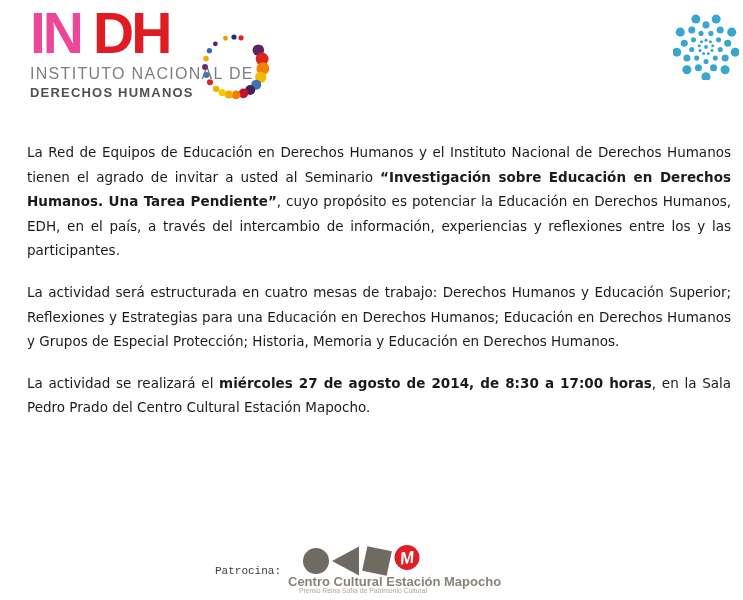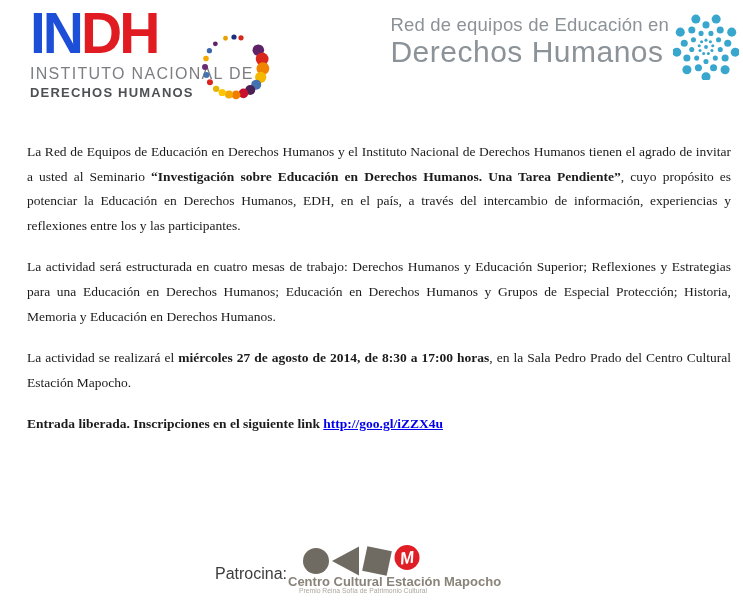--- a/index.html
+++ b/index.html
@@ -5,46 +5,46 @@
   html,body { margin:0; padding:0; background:#fff; }
   .page { position:relative; width:743px; height:600px; background:#fff; overflow:hidden;
           font-family:"DejaVu Sans", sans-serif; }
 
   
   .header { position:relative; height:134px; }
 
   .indh-logo { position:absolute; left:30px; top:8px; width:250px; }
   .indh-wordmark { font-family:"Liberation Sans", sans-serif; font-weight:bold;
                    font-size:57px; line-height:50px; letter-spacing:-3px; white-space:nowrap; }
-  .indh-in { color:#1d4ed8;text-align:center; }
-  .indh-dh { color:#e11b22; }
+  .indh-in { color:#ec4899;text-align:center; }
+  .indh-dh { color:#e11b22;padding-left:12px; }
   .indh-sub1 { margin-top:7px; font-family:"Liberation Sans", sans-serif; font-size:16px;
                letter-spacing:1.3px; color:#7d7e82; white-space:nowrap; }
   .indh-sub2 { margin-top:2px; font-family:"Liberation Sans", sans-serif; font-size:13px;
                font-weight:bold; letter-spacing:1.2px; color:#4f5054; white-space:nowrap; }
   .indh-dotring { position:absolute; left:164px; top:18px; width:80px; height:80px; }
 
   .red-logo { position:absolute; right:4px; top:14px; display:flex; align-items:flex-start; }
   .red-text { font-family:"Liberation Sans", sans-serif; color:#8b9298; text-align:left; }
   .red-line1 { font-size:18.5px; line-height:21px; letter-spacing:0.2px; white-space:nowrap; }
   .red-line2 { font-size:30px; line-height:31px; letter-spacing:0.5px; white-space:nowrap; margin-top:1px; }
   .red-burst { width:66px; height:66px; margin-left:4px; margin-top:0px; }
 
   
-  .main { padding:6px 12px 0 27px;font-family:Liberation Serif, serif; }
+  .main { padding:6px 12px 0 27px; }
   .main p { margin:0 0 17px 0; font-size:13.5px; line-height:24.6px; color:#1b1b1b;
             text-align:justify; }
   .main p.bold { font-weight:bold; }
   .main strong { font-weight:bold; }
   a.link { color:#0000ec; font-weight:bold; text-decoration:underline; cursor:pointer; }
 
   
   .footer { position:absolute; left:0; top:542px; width:100%; height:58px; }
-  .patrocina { position:absolute; left:215px; top:23px; font-family:Liberation Sans, sans-serif;
-               font-size:16px; color:#3d3d3d; }
+  .patrocina { position:absolute; left:215px; top:23px; font-family:Liberation Mono, monospace;
+               font-size:11px; color:#3d3d3d; }
   .sponsor { position:absolute; left:288px; top:2px; width:150px; text-align:center; }
   .sponsor-shapes { display:block; width:130px; height:33px; margin:0 auto 0 10px; }
   .sponsor-title { font-family:"Liberation Sans", sans-serif; font-size:13px; font-weight:bold;
                    color:#898379; line-height:9px; white-space:nowrap; }
   .sponsor-subtitle { font-family:"Liberation Sans", sans-serif; font-size:6.8px;
                       color:#aca69c; line-height:9px; white-space:nowrap; }
 </style>
 </head>
 <body>
 
@@ -74,24 +74,20 @@
           <circle cx="15.96" cy="56.22" r="3" fill="#d9261c"></circle>
           <circle cx="12.42" cy="48.96" r="3" fill="#4472b0"></circle>
           <circle cx="11.02" cy="41.01" r="3" fill="#6a2c70"></circle>
           <circle cx="11.99" cy="32.49" r="2.8" fill="#f5a800"></circle>
           <circle cx="15.41" cy="24.63" r="2.6" fill="#3a66ae"></circle>
           <circle cx="21.36" cy="17.78" r="2.4" fill="#5f2167"></circle>
         </svg>
     </div>
 
     <div class="red-logo">
-      <div class="red-text">
-        <div class="red-line1">Red de equipos de Educación en</div>
-        <div class="red-line2">Derechos Humanos</div>
-      </div>
       <svg id="red-burst" class="red-burst" viewBox="0 0 72 72">
           <circle cx="36.00" cy="36.00" r="2.10" fill="#39a7cd"></circle>
           <circle cx="36.00" cy="28.50" r="1.70" fill="#39a7cd"></circle>
           <circle cx="41.40" cy="21.15" r="2.78" fill="#39a7cd"></circle>
           <circle cx="51.49" cy="17.54" r="3.86" fill="#39a7cd"></circle>
           <circle cx="64.06" cy="19.80" r="4.94" fill="#39a7cd"></circle>
           <circle cx="40.82" cy="30.25" r="1.70" fill="#39a7cd"></circle>
           <circle cx="49.68" cy="28.10" r="2.78" fill="#39a7cd"></circle>
           <circle cx="59.73" cy="31.82" r="3.86" fill="#39a7cd"></circle>
           <circle cx="67.91" cy="41.63" r="4.94" fill="#39a7cd"></circle>
@@ -125,21 +121,20 @@
           <circle cx="47.08" cy="5.55" r="4.94" fill="#39a7cd"></circle>
         </svg>
     </div>
 
   </div>
 
   <div class="main">
     <p><span>La Red de Equipos de Educación en Derechos Humanos y el Instituto Nacional de Derechos Humanos tienen el agrado de invitar a usted al Seminario </span><strong>“Investigación sobre Educación en Derechos Humanos. Una Tarea Pendiente”</strong><span>, cuyo propósito es potenciar la Educación en Derechos Humanos, EDH, en el país, a través del intercambio de información, experiencias y reflexiones entre los y las participantes.</span></p>
     <p>La actividad será estructurada en cuatro mesas de trabajo: Derechos Humanos y Educación Superior; Reflexiones y Estrategias para una Educación en Derechos Humanos; Educación en Derechos Humanos y Grupos de Especial Protección; Historia, Memoria y Educación en Derechos Humanos.</p>
     <p><span>La actividad se realizará el </span><strong>miércoles 27 de agosto de 2014, de 8:30 a 17:00 horas</strong><span>, en la Sala Pedro Prado del Centro Cultural Estación Mapocho.</span></p>
-    <p class="bold"><span>Entrada liberada. Inscripciones en el siguiente link </span><a class="link">http://goo.gl/iZZX4u</a></p>
   </div>
 
   <div class="footer">
     <span class="patrocina">Patrocina:</span>
     <div class="sponsor">
       <svg class="sponsor-shapes" viewBox="0 0 130 33">
         <circle cx="18" cy="17" r="13" fill="#6f6a62"></circle>
         <polygon points="34,17 61,2.5 61,31.5" fill="#6f6a62"></polygon>
         <rect x="66.5" y="4.5" width="25" height="25" fill="#6f6a62" transform="rotate(12 79 17)"></rect>
         <circle cx="109" cy="13.5" r="12.5" fill="#e01e26"></circle>

